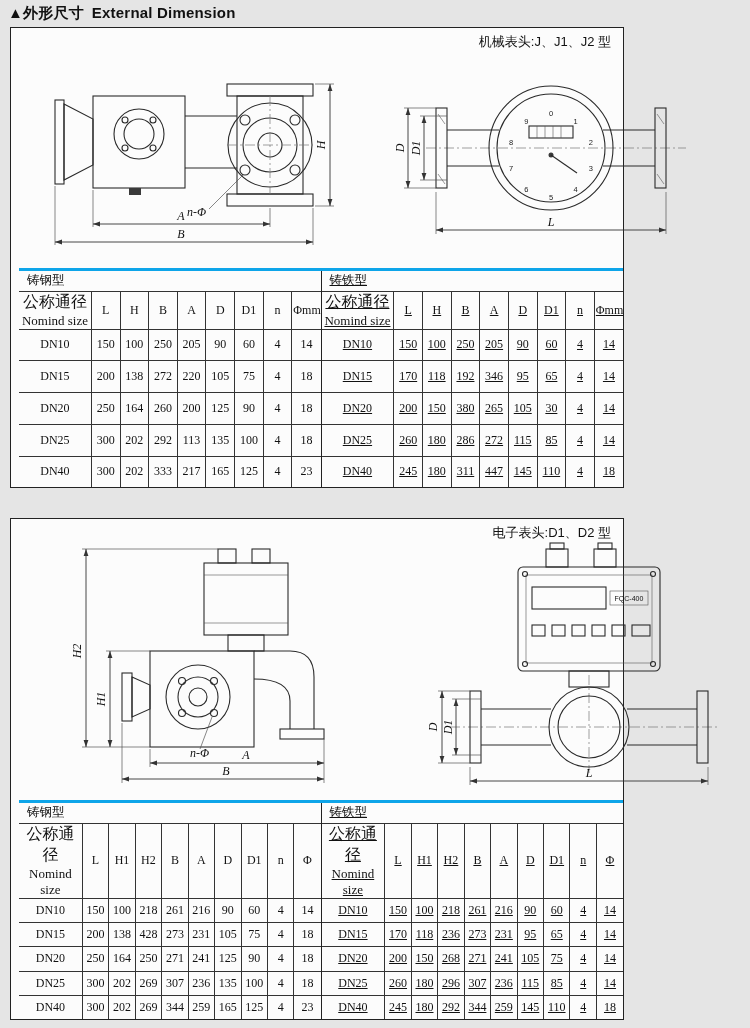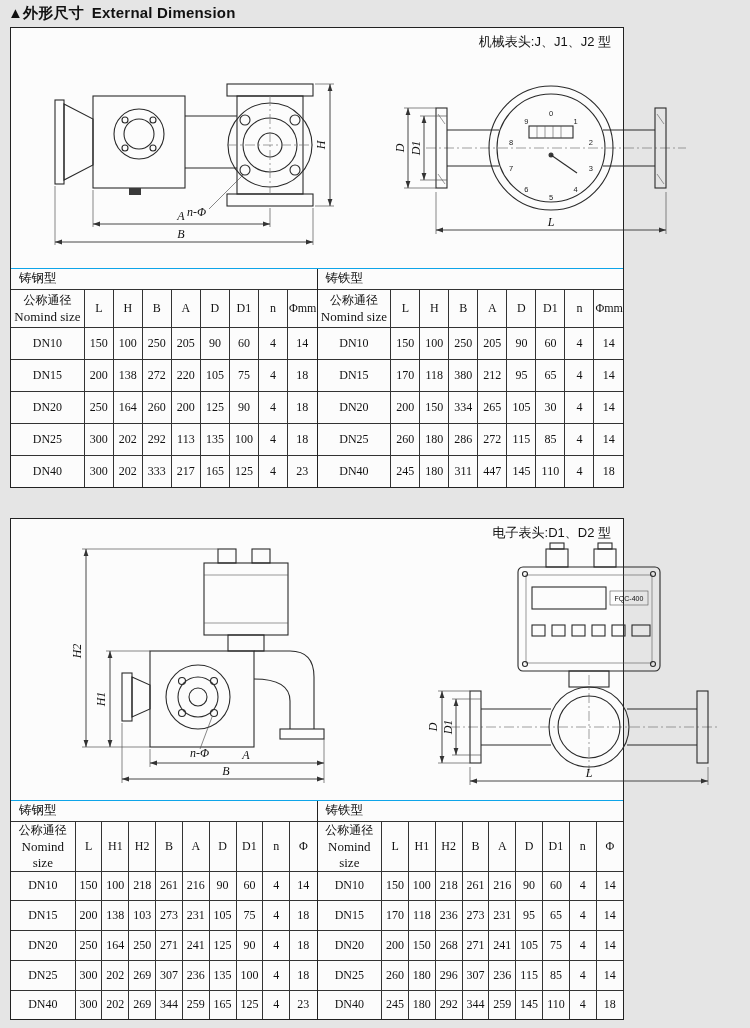--- a/index.html
+++ b/index.html
@@ -28,33 +28,33 @@
   .thin { fill:none; stroke:#555;    stroke-width:.6; }
   .ext  { stroke:#555; stroke-width:.7; fill:none; }
   .dim  { stroke:#333; stroke-width:.9; fill:none; marker-start:url(#aS); marker-end:url(#aE); }
   .cl   { stroke:#777; stroke-width:.7; stroke-dasharray:10 3 2 3; fill:none; }
   .fillD{ fill:#3a3a3a; stroke:none; }
   .dimtxt  { font:italic 12px "Liberation Serif", serif; fill:#111; }
   .dial-num{ font:7.5px "Liberation Sans", sans-serif; fill:#222; text-anchor:middle; }
   .model   { font:7px "Liberation Sans", sans-serif; fill:#111; text-anchor:middle; }
 
   
-  .tables { position:absolute; left:0; right:0; bottom:0; height:219px; display:flex; border-top:1px solid #0ea5e9; }
+  .tables { position:absolute; left:8px; right:0; bottom:0; height:219px; display:flex; border-top:3px solid #0ea5e9; }
   .tbl-half { flex:1; min-width:0; }
-  .tbl-half + .tbl-half { border-left:1px solid #222; }
+  .tbl-half + .tbl-half { border-left:1px solid #222;text-decoration:underline; }
   table.tbl { width:100%; height:100%; border-collapse:collapse; table-layout:fixed;
               font-family:"Liberation Serif", serif; }
   .tbl td, .tbl th { border:1px solid #333; text-align:center; vertical-align:middle;
                      font-size:12px; font-weight:normal; color:#111; padding:0 1px; }
   .tbl td:first-child, .tbl th:first-child { border-left:none; }
   .tbl td:last-child,  .tbl th:last-child  { border-right:none; }
   .tbl tr:last-child td { border-bottom:none; }
   .tbl tr.type-row td { border-top:none; text-align:left; padding-left:8px; height:20px; font-size:12.5px; font-family:"Liberation Sans",sans-serif; }
   .tbl tr.head-row th { height:38px; }
-  .tbl tr.head-row th .zh { font-size:12px; font-family:"Liberation Sans",sans-serif; }
+  .tbl tr.head-row th .zh { font-size:16px; font-family:"Liberation Sans",sans-serif; }
   .tbl tr.head-row th .en { font-size:13px; }
 </style>
 </head>
 <body>
 
 <svg width="0" height="0" style="position:absolute" aria-hidden="true">
   <defs>
     <marker id="aE" markerWidth="8" markerHeight="6" refX="7" refY="3" orient="auto" markerUnits="userSpaceOnUse">
       <path d="M0,0.6 L7,3 L0,5.4 Z" fill="#333"></path>
     </marker>
@@ -298,32 +298,32 @@
                 <td>205</td>
                 <td>90</td>
                 <td>60</td>
                 <td>4</td>
                 <td>14</td>
               </tr>
               <tr>
                 <td>DN15</td>
                 <td>170</td>
                 <td>118</td>
-                <td>380</td>
-                <td>212</td>
+                <td>192</td>
+                <td>346</td>
                 <td>95</td>
                 <td>65</td>
                 <td>4</td>
                 <td>14</td>
               </tr>
               <tr>
                 <td>DN20</td>
                 <td>200</td>
                 <td>150</td>
-                <td>334</td>
+                <td>380</td>
                 <td>265</td>
                 <td>105</td>
                 <td>30</td>
                 <td>4</td>
                 <td>14</td>
               </tr>
               <tr>
                 <td>DN25</td>
                 <td>260</td>
                 <td>180</td>
@@ -499,21 +499,21 @@
                 <td>216</td>
                 <td>90</td>
                 <td>60</td>
                 <td>4</td>
                 <td>14</td>
               </tr>
               <tr>
                 <td>DN15</td>
                 <td>200</td>
                 <td>138</td>
-                <td>103</td>
+                <td>428</td>
                 <td>273</td>
                 <td>231</td>
                 <td>105</td>
                 <td>75</td>
                 <td>4</td>
                 <td>18</td>
               </tr>
               <tr>
                 <td>DN20</td>
                 <td>250</td>

